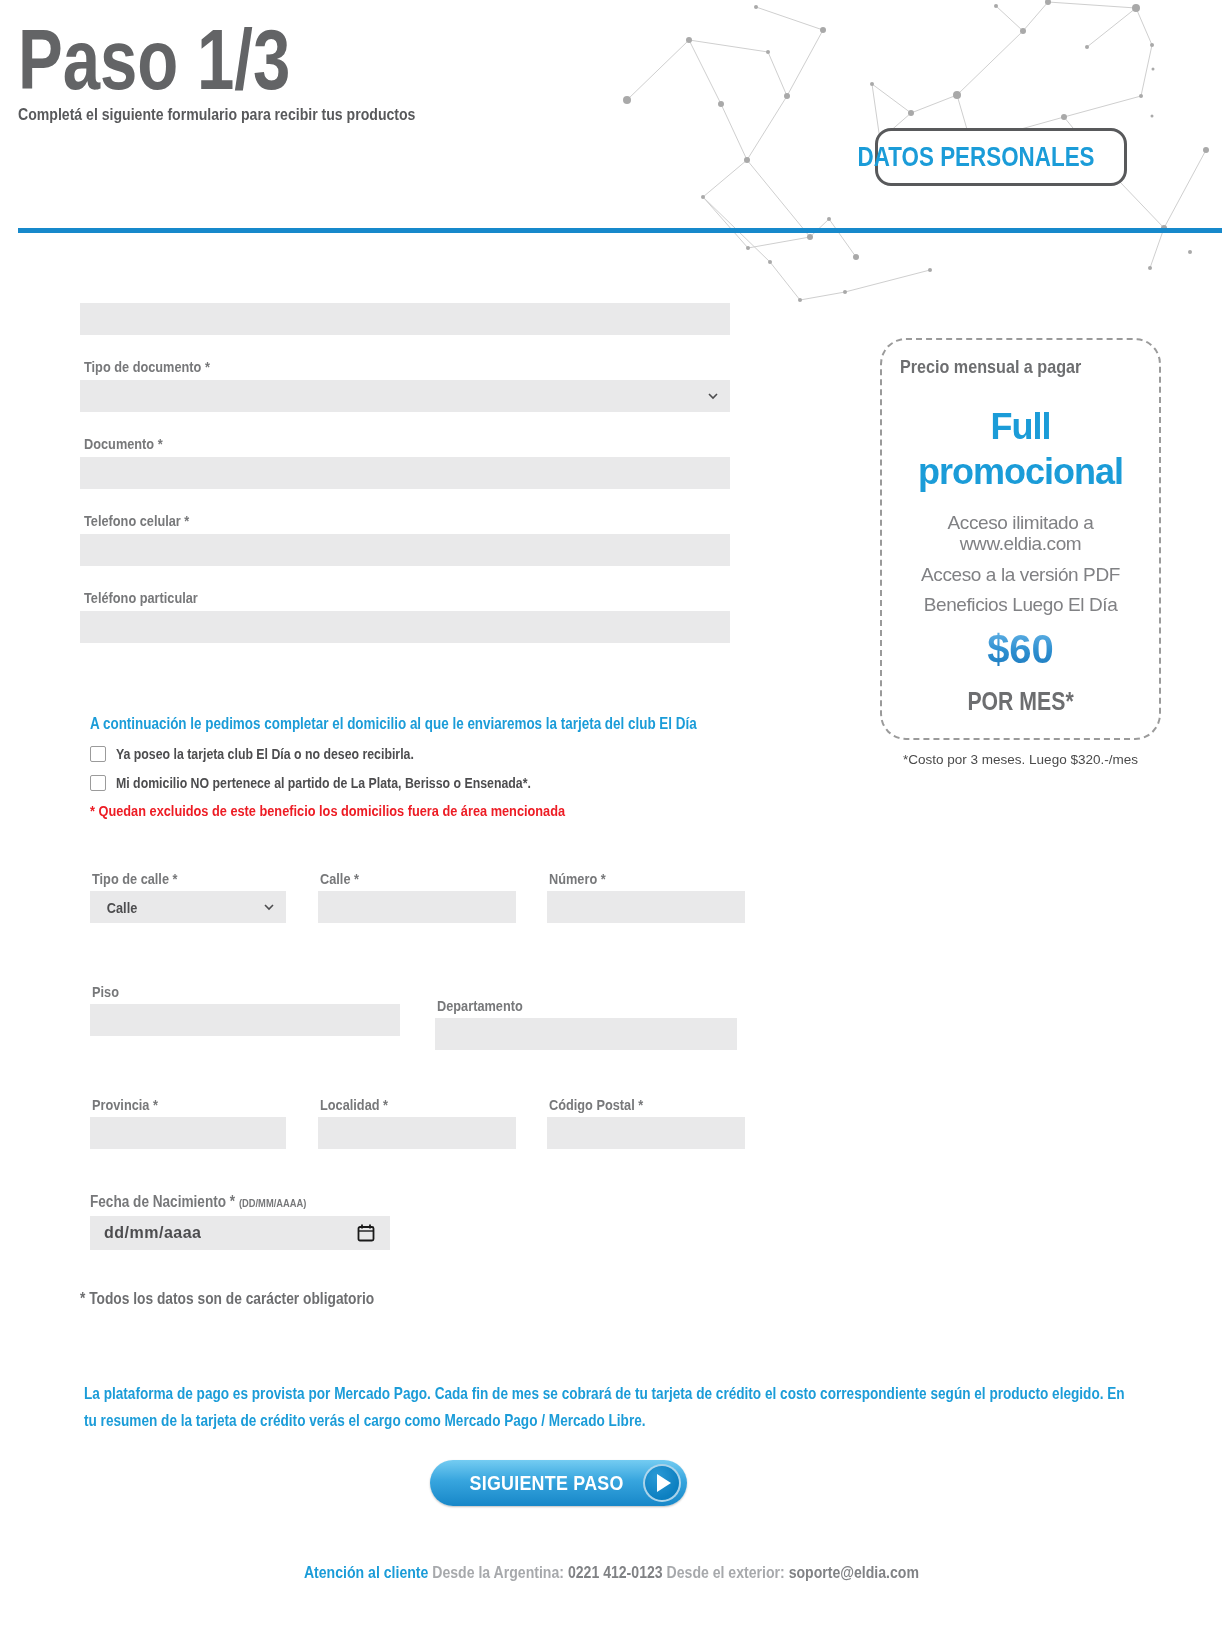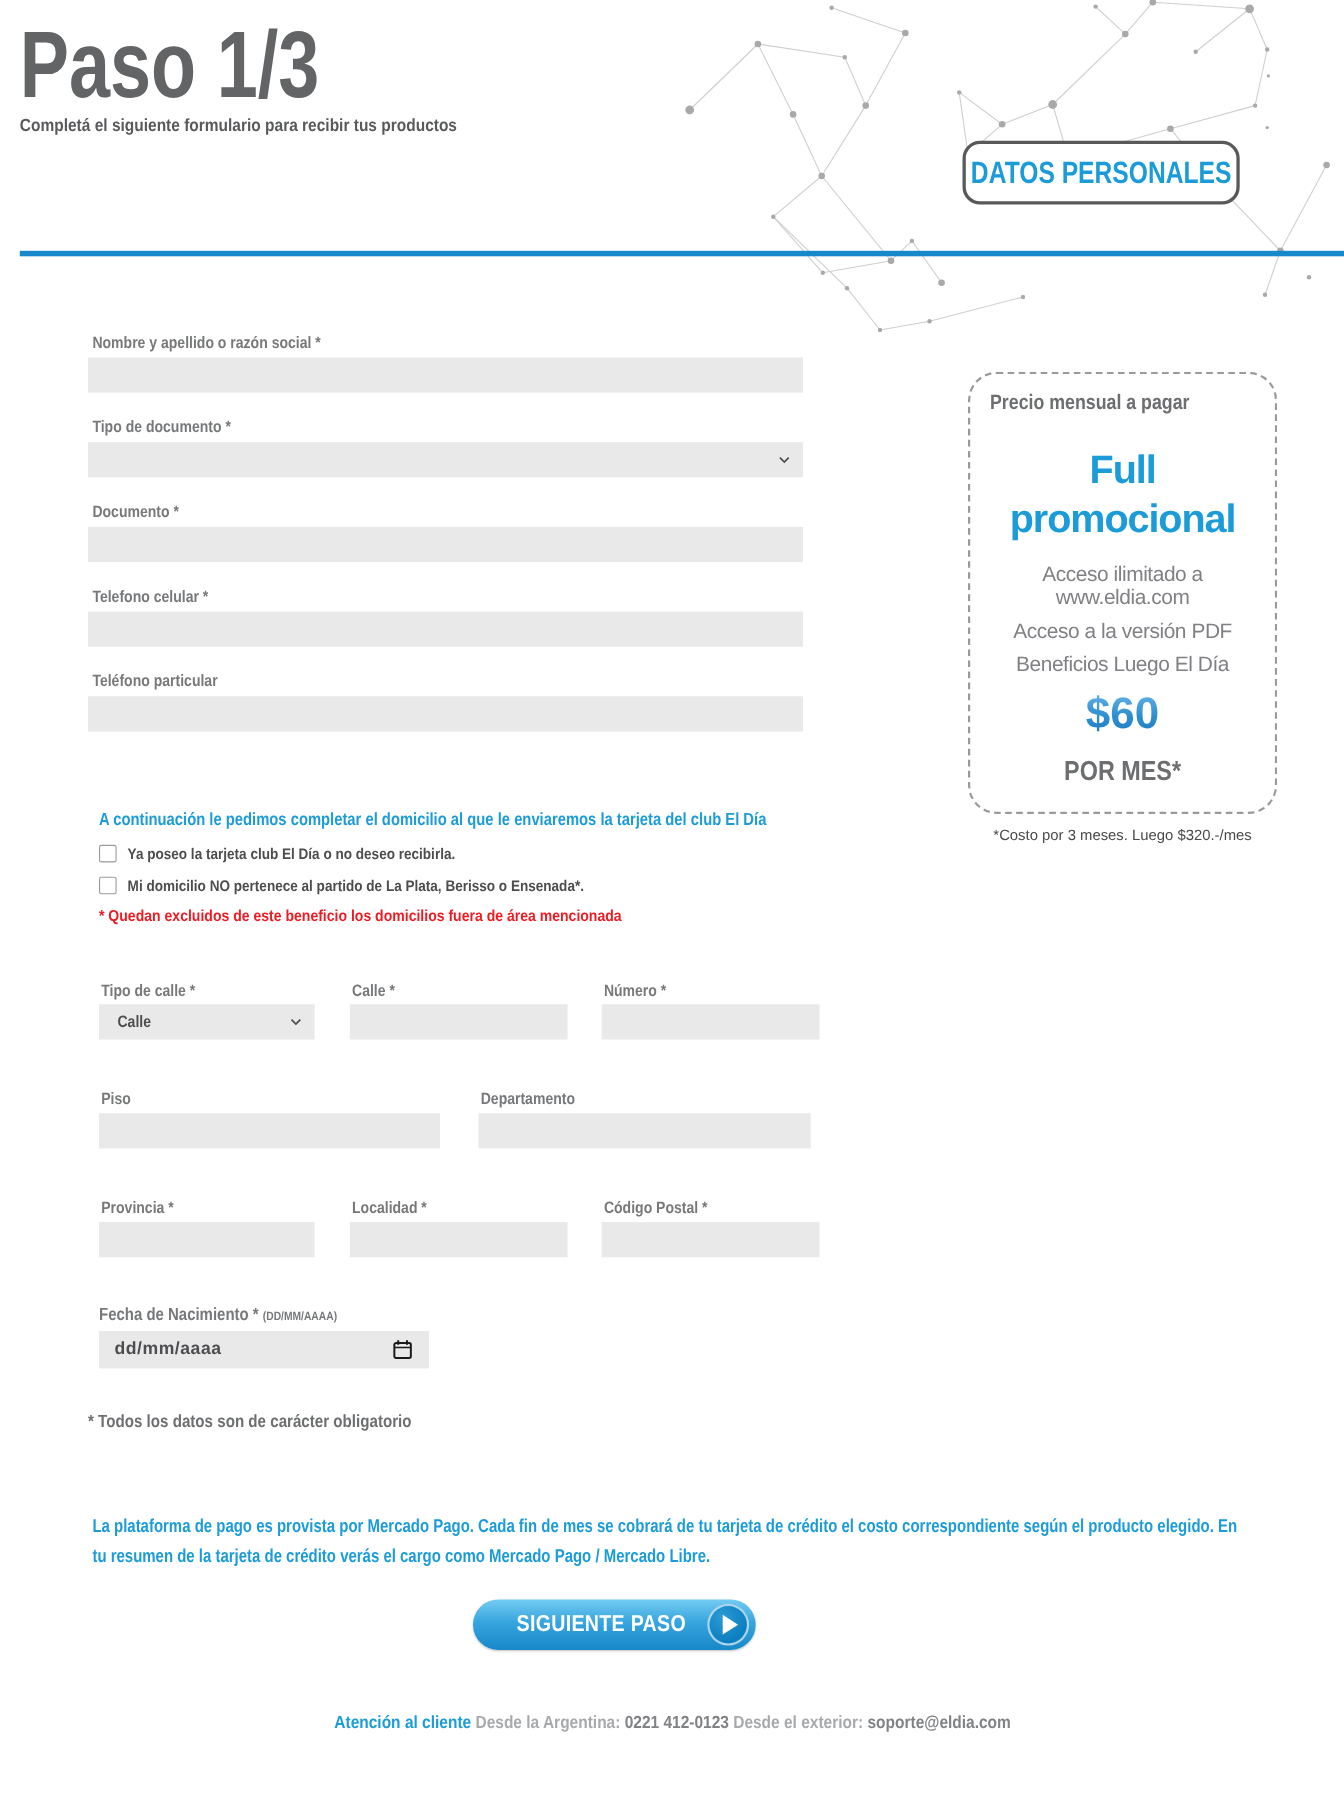--- a/index.html
+++ b/index.html
@@ -25,21 +25,21 @@
     color:#636466; transform:scaleX(.78); transform-origin:0 0; white-space:nowrap;
   }
   .page-subtitle {
     display:block; margin:4px 0 0 18px; font-size:16px; font-weight:700; color:#58595b;
     transform:scaleX(.88); transform-origin:0 0; white-space:nowrap;
   }
   .divider { position:absolute; left:18px; right:0; bottom:0; height:5px; background:#1789cb; }
   .badge {
     position:absolute; left:875px; top:128px; width:252px; height:58px; z-index:3;
     background:#fff; border:3px solid #58595b; border-radius:16px;
-    display:flex; align-items:center; justify-content:center;
+    display:flex; align-items:center; justify-content:flex-end;
   }
   .badge span {
     font-size:28px; font-weight:700; color:#1b9cd8; white-space:nowrap;
     display:inline-block; transform:scaleX(.8);
   }
 
   
   .main { position:relative; padding-top:70px; z-index:2; }
   .fields { margin-left:80px; width:650px; }
   .field-block { margin-bottom:23px; }
@@ -70,21 +70,21 @@
     margin-top:12px; font-size:14.5px; font-weight:700; color:#ed1c24;
     display:inline-block; transform:scaleX(.88); transform-origin:0 50%; white-space:nowrap;
   }
 
   
   .addr { margin-left:90px; }
   .addr-row { display:flex; margin-top:46px; }
   .addr-row.first { margin-top:50px; }
   .addr-col { display:flex; flex-direction:column; }
   .addr-col .field-label { margin-left:2px; margin-bottom:4px; }
-  .w196 { width:196px; } .w198 { width:198px; } .w310 { width:310px;justify-content:center; } .w302 { width:302px; }
+  .w196 { width:196px; } .w198 { width:198px; } .w310 { width:310px;justify-content:center; } .w302 { width:302px;margin-top:28px; }
   .gap32 { margin-right:32px; } .gap31 { margin-right:31px; } .gap35 { margin-right:35px; }
 
   
   .date-block { margin:44px 0 0 90px; }
   .date-label-line { margin-bottom:5px; }
   .date-label { font-size:16px; font-weight:700; color:#77787a; }
   .date-hint { font-size:11px; font-weight:700; color:#77787a; }
   .date-input-wrap {
     width:300px; height:34px; background:#e9e9ea; display:flex; align-items:center;
     justify-content:space-between; padding:0 14px;gap:44px;
@@ -266,21 +266,20 @@
     <div class="price-period">
       <span>POR MES*</span>
     </div>
   </div>
   <div class="price-footnote">*Costo por 3 meses. Luego $320.-/mes</div>
 
   <div class="main">
 
     <div class="fields">
       <div class="field-block">
-        <div class="field-label"><span class="cond">Nombre y apellido o razón social *</span></div>
         <input class="text-input" type="text" style="">
       </div>
       <div class="field-block">
         <div class="field-label"><span class="cond">Tipo de documento *</span></div>
         <div class="sel">
           <span class="sel-value"></span>
           <svg class="chev" width="14" height="14" viewBox="0 0 14 14">
               <polyline points="3,5 7,9 11,5" fill="none" stroke="#4d4d4f" stroke-width="1.6"></polyline>
             </svg>
         </div>

